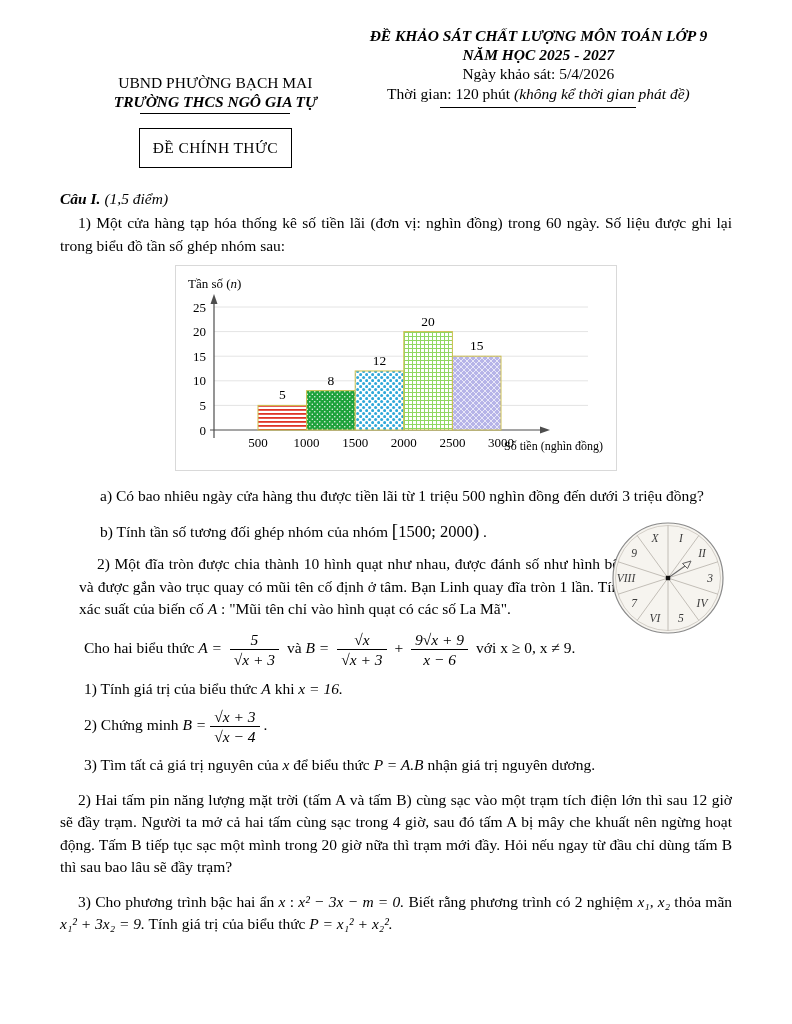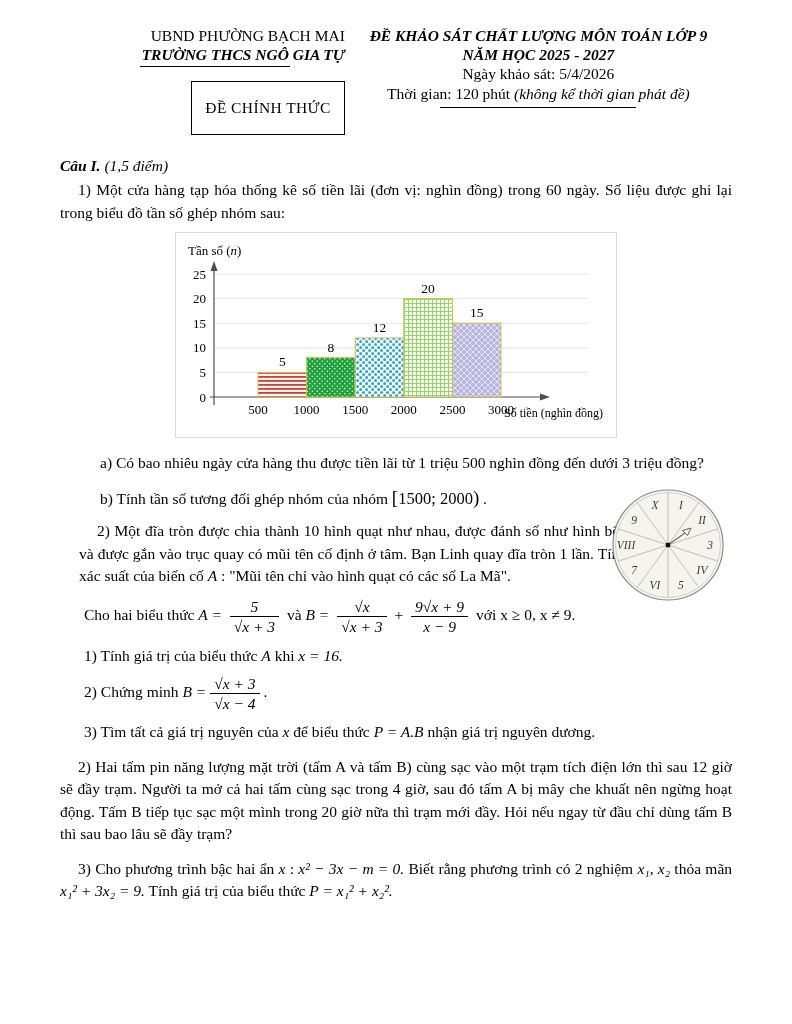--- a/index.html
+++ b/index.html
@@ -4,28 +4,28 @@
 <style>
   html,body{margin:0;padding:0;background:#fff;}
   .page{
     width:792px;min-height:1024px;box-sizing:border-box;
     padding:26px 60px 30px 60px;
     font-family:"Liberation Serif","DejaVu Serif",serif;
     font-size:15.5px;color:#000;background:#fff;position:relative;
   }
   
   .hdr{display:flex;justify-content:space-between;align-items:flex-start;}
-  .hdr-left{width:262px;margin-left:26px;text-align:right;}
+  .hdr-left{width:262px;margin-left:26px;text-align:center;margin-top:47px;}
   .hdr-right{width:392px;text-align:center;}
   .b{font-weight:bold;font-style:italic;}
   .i{font-style:italic;}
   .hdr-line{line-height:1.24;}
   .ul-left{width:150px;border-bottom:1.4px solid #000;margin:2px auto 7px auto;}
   .ul-right{width:196px;border-bottom:1.3px solid #000;margin:4px auto 0 auto;}
-  .official-box{display:inline-block;border:1.4px solid #000;padding:17px 13px;margin-top:7px;letter-spacing:.4px;}
+  .official-box{display:inline-block;border:1.4px solid #000;padding:10px 13px;margin-top:7px;letter-spacing:.4px;}
   
   .qhead{margin:22px 0 4px 0;}
   .para{margin:4px 0;text-indent:18px;text-align:justify;line-height:1.45;}
   .sub{margin:9px 0 9px 40px;line-height:1.45;}
   .interval{font-size:16.5px;}
   .interval .br{font-size:19px;}
   
   .fig{width:440px;margin:8px auto 14px auto;border:1px solid #d9d9d9;background:#fff;padding:2px 0 0 0;}
   
   .row2{position:relative;}
@@ -170,21 +170,21 @@
 
 
   <div class="mrow">
     <span>Cho hai biểu thức </span>
     <span class="mi">A =</span>
     <span class="frac mi"><span class="fn">5</span><span class="fd">√x + 3</span></span>
     <span> và </span>
     <span class="mi">B =</span>
     <span class="frac mi"><span class="fn">√x</span><span class="fd">√x + 3</span></span>
     <span>+</span>
-    <span class="frac mi"><span class="fn">9√x + 9</span><span class="fd">x − 9</span></span>
+    <span class="frac mi"><span class="fn">9√x + 9</span><span class="fd">x − 6</span></span>
     <span> <span> với x ≥ 0, x ≠ 9.</span></span>
   </div>
 
   <p class="subq" style="margin-left:24px"><span>1) Tính giá trị của biểu thức </span><span class="mi">A</span><span> khi </span><span class="mi">x = 16.</span></p>
 
   <p class="subq withfrac" style="margin-left:24px"><span>2) Chứng minh </span><span class="mi">B =</span><span class="frac mi"><span class="fn">√x + 3</span><span class="fd">√x − 4</span></span><span>.</span></p>
 
   <p class="subq" style="margin-left:24px"><span>3) Tìm tất cả giá trị nguyên của </span><span class="mi">x</span><span> để biểu thức </span><span class="mi">P = A.B</span><span> nhận giá trị nguyên dương.</span></p>
 
 

